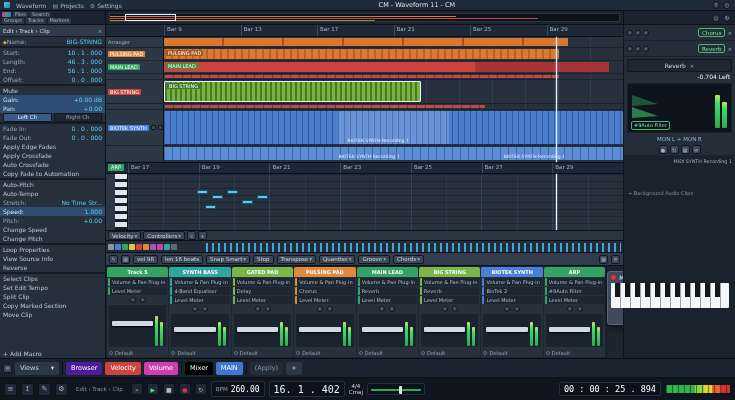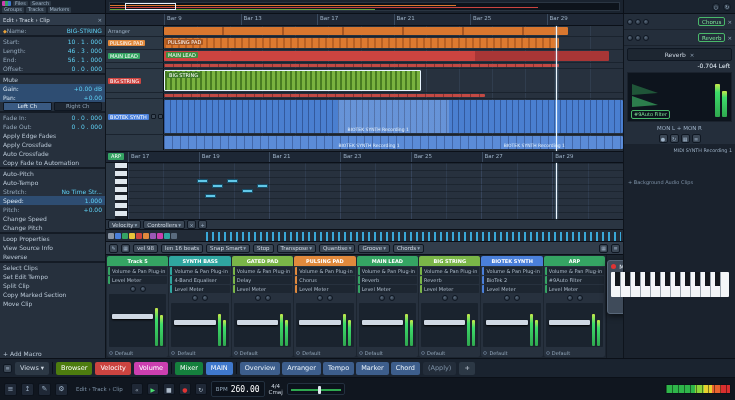--- a/index.html
+++ b/index.html
@@ -146,25 +146,25 @@
   .vmeters i+i{height:64%}
   .rp-filter-chip{position:absolute;left:3px;bottom:2px;border:1px solid #49b86a;color:#7fe89a;font-size:5px;padding:0 2px;border-radius:2px;line-height:7px;white-space:nowrap}
   .rp-mon{height:10px;text-align:center;font-size:5.5px;color:#9fb3c8;line-height:10px}
   .rp-iconrow{height:12px;display:flex;gap:2px;justify-content:center;align-items:center;border-bottom:1px solid #1a222d}
   .rp-lower{flex:1;background:#1a222d;display:flex;flex-direction:column}
   .rp-rec-tab{font-size:4.8px;color:#9fb3c8;text-align:right;padding:3px 3px 0;white-space:nowrap;overflow:hidden}
   .rp-bg-clips{font-size:5px;color:#7f93a8;margin-top:26px;padding-left:4px;white-space:nowrap;overflow:hidden}
 
   
   .viewbar{height:19px;display:flex;align-items:center;gap:3px;padding:0 3px;background:#1a232f;border-top:1px solid #0b1018}
-  .vb-chip{height:13px;padding:0 5px;border-radius:2px;display:flex;align-items:center;gap:2px;font-size:6.5px;background:#2c3845;color:#cfd8e3;white-space:nowrap}
-  .c-browser{background:#4d7c0f;color:#fff}
+  .vb-chip{height:13px;padding:0 5px;border-radius:2px;display:flex;align-items:center;gap:12px;font-size:6.5px;background:#2c3845;color:#cfd8e3;white-space:nowrap}
+  .c-browser{background:#4c1d95;color:#fff}
   .c-controls{background:#cc4440;color:#fff}
   .c-plugins{background:#cc3fb0;color:#fff}
-  .c-mixer{background:#15803d;color:#fff}
+  .c-mixer{background:#000000;color:#fff}
   .c-midi{background:#3f78cc;color:#fff}
   .vb-tabs{display:flex;gap:2px}
   .vb-tabs .vb-chip{background:#3d5e8c;color:#e8f2fa}
   .c-empty{background:#232d3a;color:#7f93a8}
   .vsep{width:1px;height:12px;background:#0b1018}
 
   
   .transport{height:23px;display:flex;align-items:center;gap:4px;padding:0 4px;background:#10161f;border-top:1px solid #0b1018}
   .t-ic{width:13px;height:13px;background:#1f2836;border:1px solid #0c121b;border-radius:2px;display:flex;align-items:center;justify-content:center;font-size:7px;color:#9fb3c8;flex:none}
   .t-bread{font-size:5.5px;color:#7f93a8;margin:0 4px;white-space:nowrap}
@@ -182,20 +182,39 @@
   .t-time{font-family:"DejaVu Sans Mono","Liberation Mono",monospace;font-size:8.5px;color:#fff;background:#0c121b;border:1px solid #23303f;padding:1px 4px;border-radius:2px;white-space:nowrap}
   .t-loud{width:66px;height:10px;border:1px solid #0c121b;border-radius:1px;background:
     repeating-linear-gradient(90deg,rgba(0,0,0,.45) 0 1px,transparent 1px 6px),
     linear-gradient(90deg,#2fb54a 0 45%,#8fd43a 45% 60%,#e8d02f 60% 72%,#e8632f 72% 86%,#d92f2f 86%)}
 </style>
 </head>
 <body>
 
 <div class="app">
 
+  <header class="menubar">
+    <div class="mb-left">
+      <span class="logo-ic"></span>
+      <span class="mb-item">Waveform</span>
+      <span class="mb-item">
+          <span class="g">▤</span>
+          <span>Projects</span>
+        </span>
+      <span class="mb-item">
+          <span class="g">⚙</span>
+          <span>Settings</span>
+        </span>
+    </div>
+    <div class="mb-title">CM - Waveform 11 - CM</div>
+    <div class="mb-right">
+      <span class="mb-circle">?</span>
+      <span class="mb-circle">○</span>
+    </div>
+  </header>
 
   <div class="tabrow">
     <div class="tab-left">
       <div class="tl-row">
         <span class="edit-tab-icon"></span>
         <span class="tl-btn">Files</span>
         <span class="tl-btn">Search</span>
       </div>
       <div class="tl-row">
         <span class="tl-btn">Groups</span>
@@ -701,50 +720,46 @@
         <span>▾</span>
       </span>
     <span class="vsep"></span>
     <span class="vb-chip c-browser">Browser</span>
     <span class="vb-chip c-controls">Velocity</span>
     <span class="vb-chip c-plugins">Volume</span>
     <span class="vsep"></span>
     <span class="vb-chip c-mixer">Mixer</span>
     <span class="vb-chip c-midi">MAIN</span>
     <span class="vsep"></span>
-    <span class="vb-tabs">
-
-    <span class="vb-chip">Overview</span>
-        <span class="vb-chip">Arranger</span>
-        <span class="vb-chip">Tempo</span>
-        <span class="vb-chip">Marker</span>
-        <span class="vb-chip">Chord</span>
-      </span>
     <span class="vb-chip c-empty">(Apply)</span>
     <span class="vb-chip">+</span>
   </div>
 
   <div class="transport">
     <span class="t-ic">≡</span>
     <span class="t-ic">↥</span>
     <span class="t-ic">✎</span>
     <span class="t-ic">⚙</span>
     <span class="t-bread">Edit  ›  Track  ›  Clip</span>
     <span class="t-btn">«</span>
     <span class="t-btn t-play">▶</span>
     <span class="t-btn">■</span>
     <span class="t-btn t-rec">●</span>
     <span class="t-btn">↻</span>
     <span class="t-box">
       <span class="t-bpm-label">BPM</span>
       <span class="t-bpm">260.00</span>
     </span>
+    <span class="t-box">
+        <span class="t-pos">16. 1 . 402</span>
+      </span>
     <span class="t-sig">
       <span>4/4</span>
       <span>Cmaj</span>
     </span>
     <span class="t-slider"></span>
     <span class="t-right">
+      <span class="t-time">00 : 00 : 25 . 894</span>
       <span class="t-loud"></span>
     </span>
   </div>
 
 </div>
 
 </body></html>

